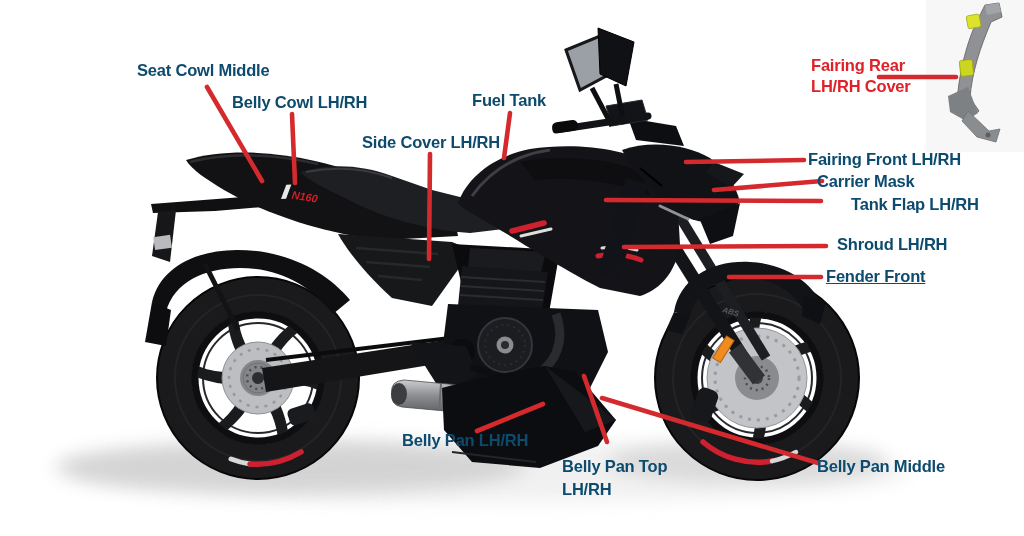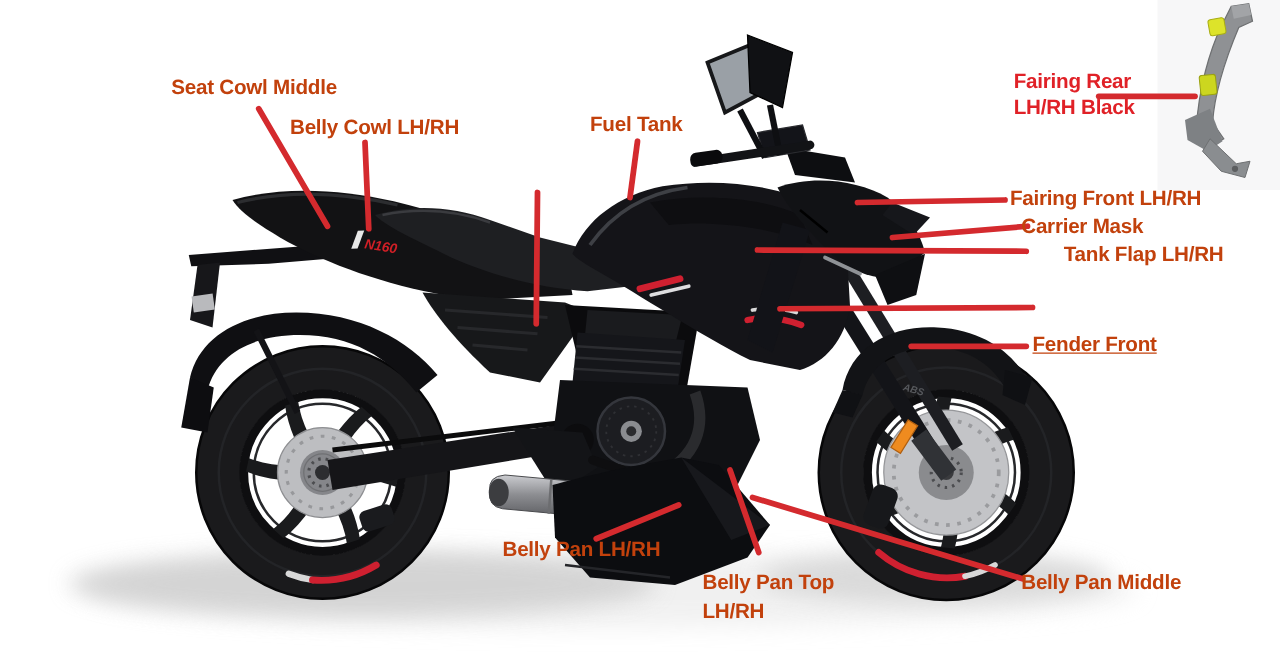--- a/index.html
+++ b/index.html
@@ -4,21 +4,21 @@
 <style>
   html,body{margin:0;padding:0;background:#fff;}
   .stage{
     position:relative;width:1024px;height:536px;overflow:hidden;background:#ffffff;
     font-family:"Liberation Sans",sans-serif;
   }
   .stage svg{position:absolute;left:0;top:0;}
   .callout{
     position:absolute;
     font:700 16.5px/21px "Liberation Sans",sans-serif;
-    color:#c2410c;
+    color:#0c4a6e;
     white-space:nowrap;
     letter-spacing:-0.2px;
     z-index:5;
   }
   .callout.red{color:#e02127;}
   .c0{left:137px;top:60px;}
   .c1{left:232px;top:92px;}
   .c2{left:362px;top:132px;}
   .c3{left:472px;top:90px;}
   .c4{left:775px;top:55px;margin-left:36px;}
@@ -237,35 +237,41 @@
     <line x1="818" y1="463" x2="602" y2="398"></line>
   </g>
 </svg>
 
 <div class="callout c0">
       <div>Seat Cowl Middle</div>
     </div>
 <div class="callout c1">
       <div>Belly Cowl LH/RH</div>
     </div>
+<div class="callout c2">
+      <div>Side Cover LH/RH</div>
+    </div>
 <div class="callout c3">
       <div>Fuel Tank</div>
     </div>
 <div class="callout c4 red">
   <div>Fairing Rear</div>
-  <div>LH/RH Black</div>
+  <div>LH/RH Cover</div>
 </div>
 <div class="callout c5">
       <div>Fairing Front LH/RH</div>
     </div>
 <div class="callout c6">
       <div>Carrier Mask</div>
     </div>
 <div class="callout c7">
       <div>Tank Flap LH/RH</div>
+    </div>
+<div class="callout c8">
+      <div>Shroud LH/RH</div>
     </div>
 <div class="callout c9">
       <div>Fender Front</div>
     </div>
 <div class="callout c10">
       <div>Belly Pan LH/RH</div>
     </div>
 <div class="callout c11">
   <div>Belly Pan Top</div>
   <div>LH/RH</div>

